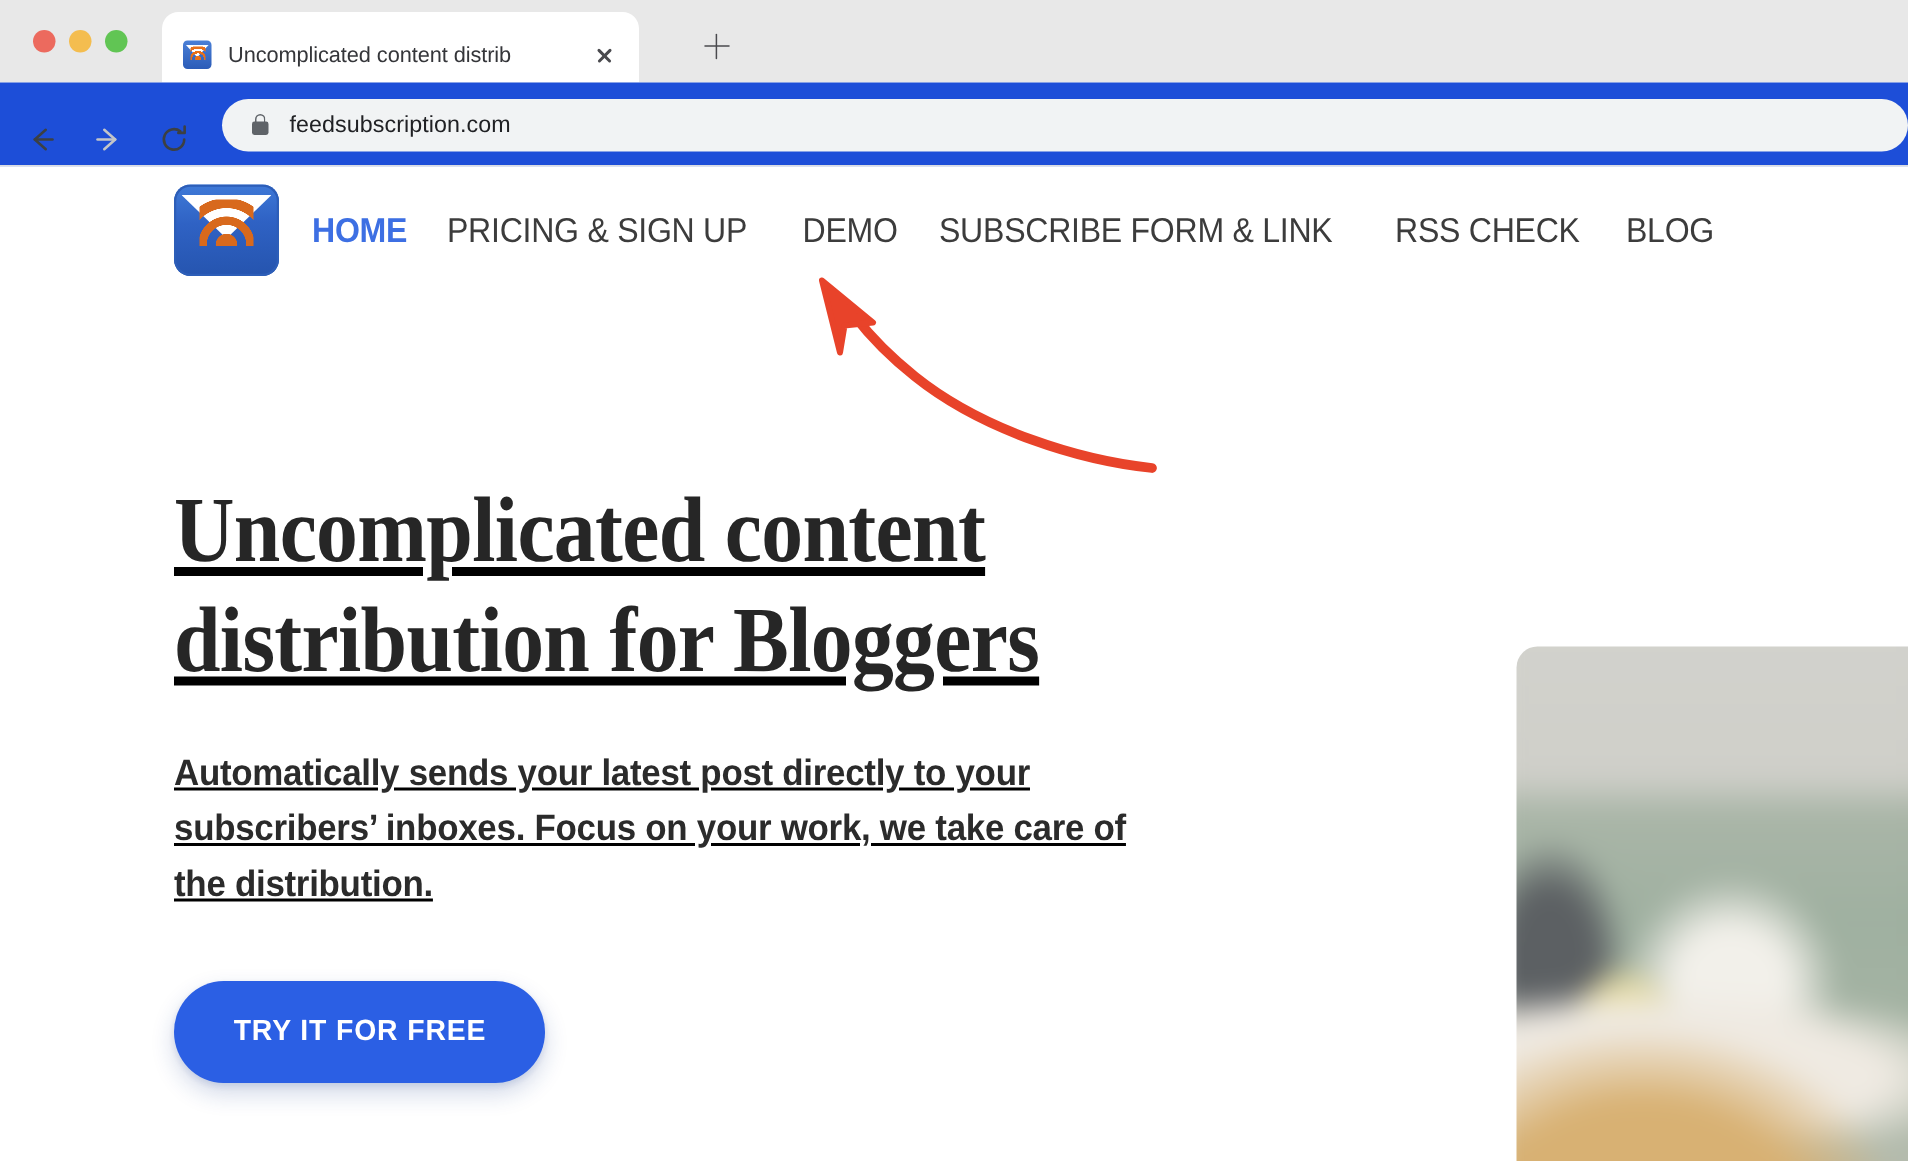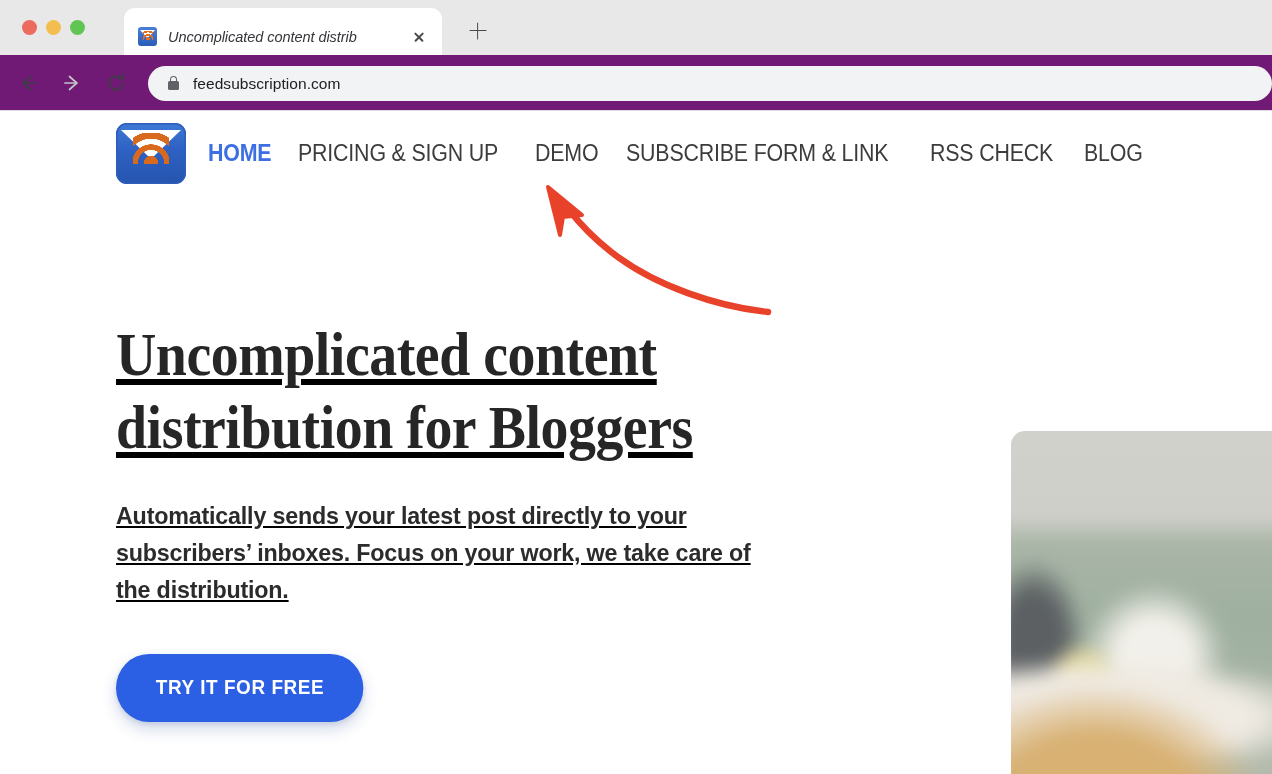--- a/index.html
+++ b/index.html
@@ -37,30 +37,29 @@
     gap: 9px;
     align-items: center;
   }
   .dot { width: 15px; height: 15px; border-radius: 50%; }
   .dot-red    { background: #ec6a5e; }
   .dot-yellow { background: #f4bd4f; }
   .dot-green  { background: #61c554; }
 
   .tab {
     position: absolute;
-    left: 124px;
+    left: 108px;
     top: 8px;
     width: 318px;
     height: 47px;
     background: #ffffff;
     border-radius: 11px 11px 0 0;
     display: flex;
     align-items: center;
     padding: 10px 12px 0 14px;
-    font-style: italic;
   }
 
   .tab-favicon {
     width: 19px; height: 19px;
     flex: 0 0 19px;
     border-radius: 3px;
     position: relative;
     overflow: hidden;
     background: linear-gradient(180deg,#4a7fd6 0%,#2b5cb8 100%);
   }
@@ -121,23 +120,23 @@
     background: #4a4a4e;
     border-radius: 1px;
   }
   .new-tab::before { width: 17px; height: 1.8px; transform: translate(-50%,-50%); }
   .new-tab::after  { width: 1.8px; height: 17px; transform: translate(-50%,-50%); }
 
   
   .toolbar {
     position: relative;
     height: 56px;
-    background: #701a75;
-    display: flex;
-    align-items: center;
+    background: #1d4ed8;
+    display: flex;
+    align-items: flex-end;
     border-bottom: 1px solid #dadce0;
   }
 
   .nav-btn {
     width: 34px; height: 34px;
     margin-left: 10px;
     position: relative;
     flex: 0 0 34px;
   }
   .nav-btn:first-child { margin-left: 11px; }

